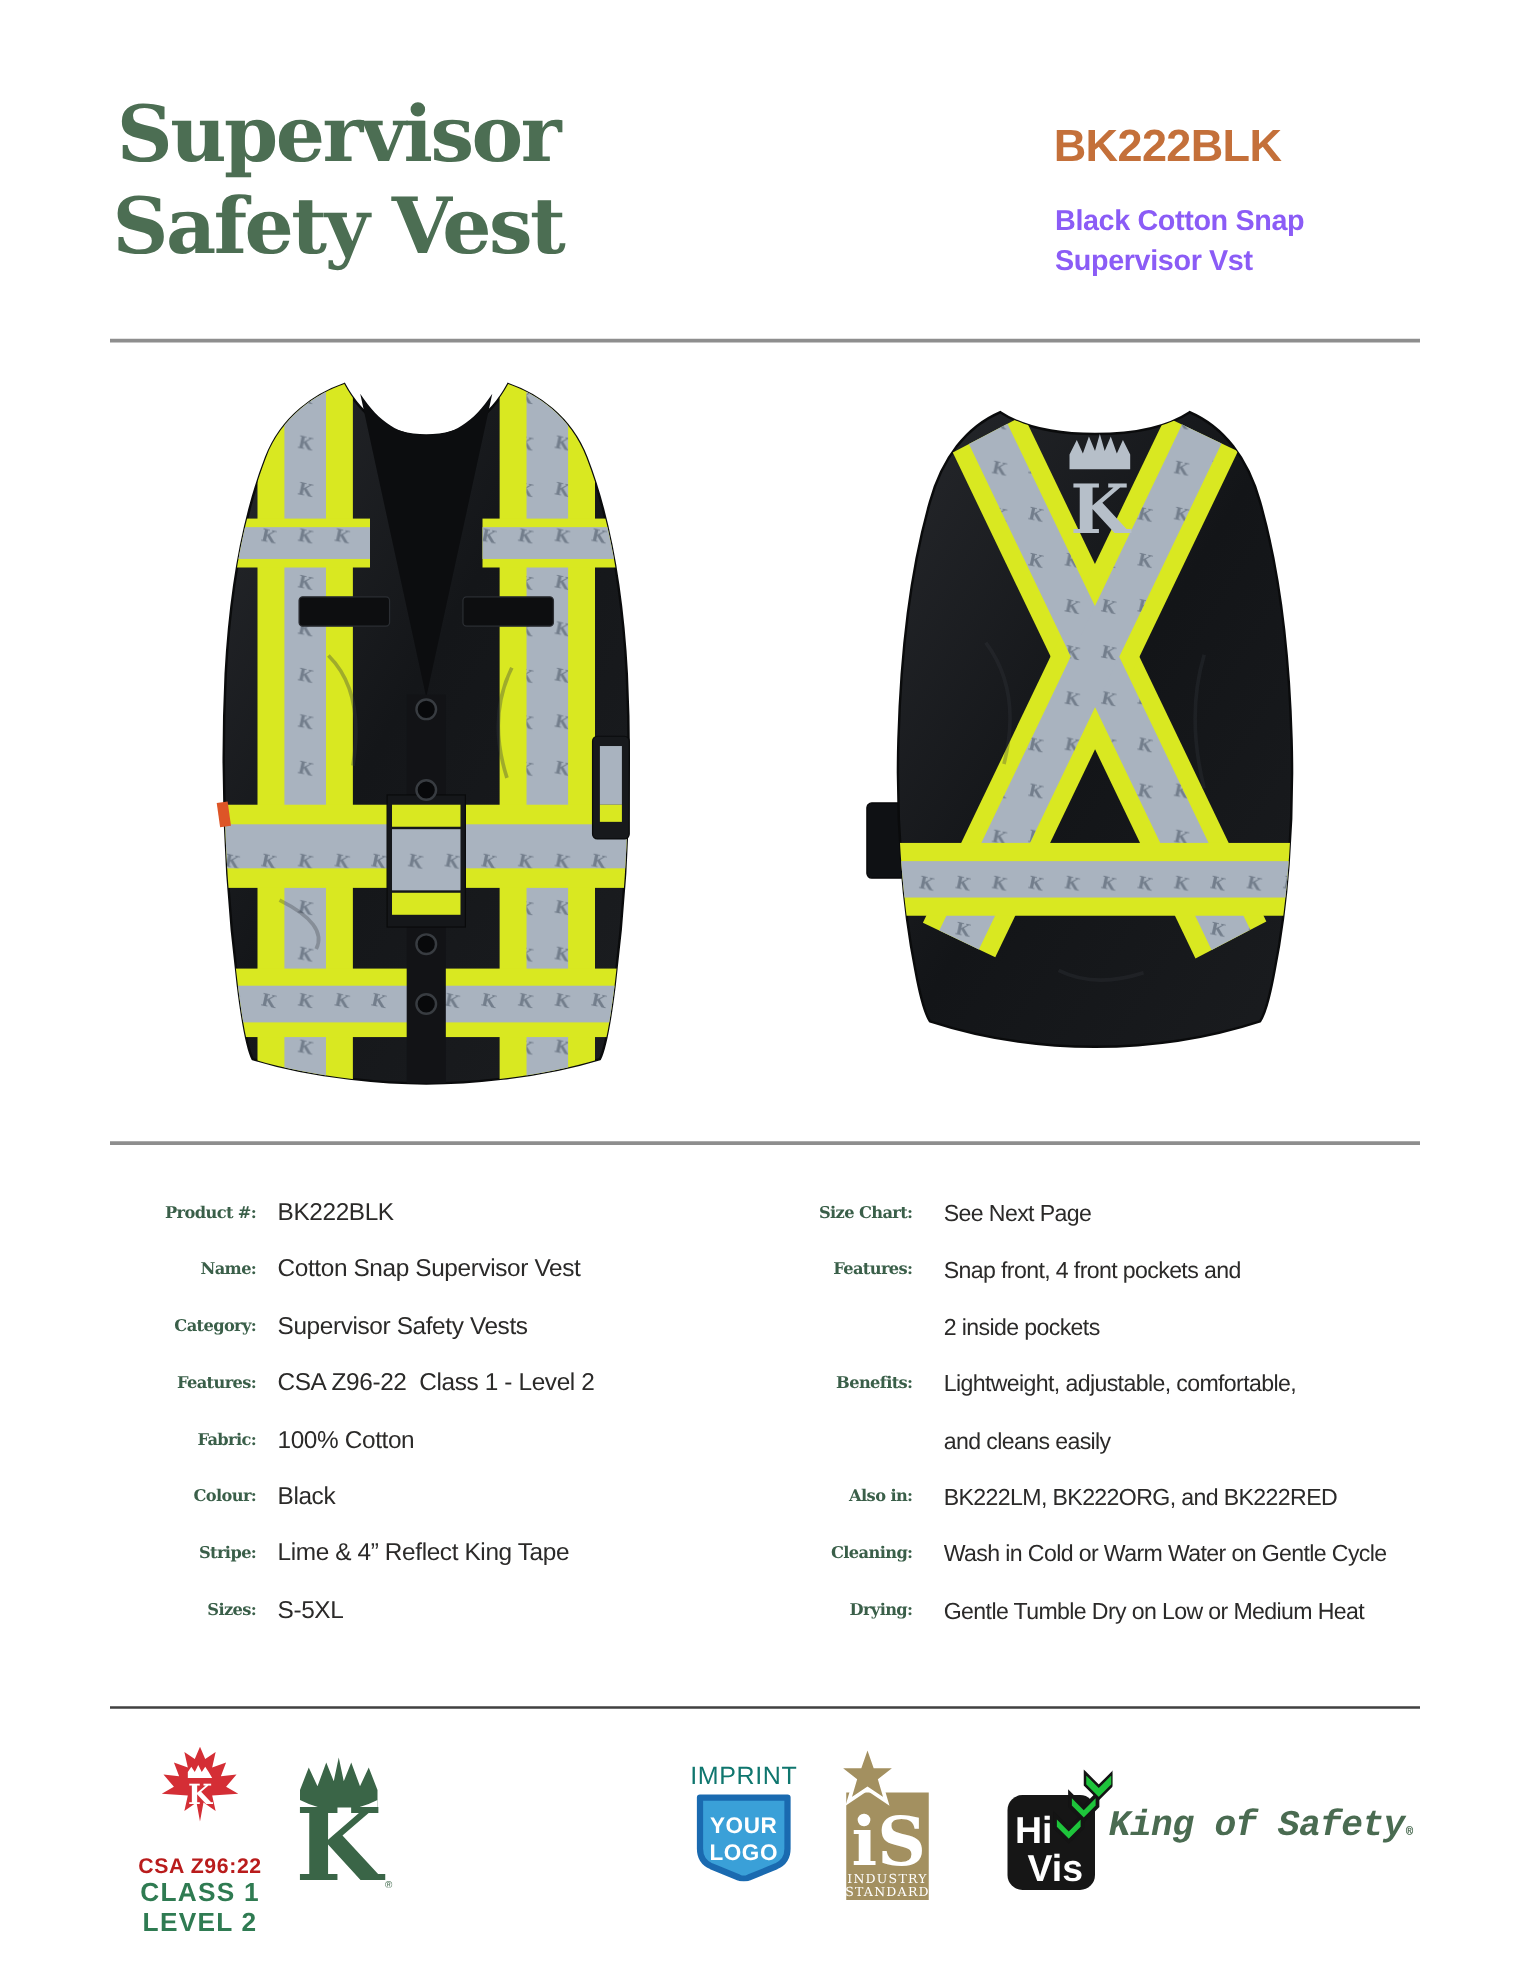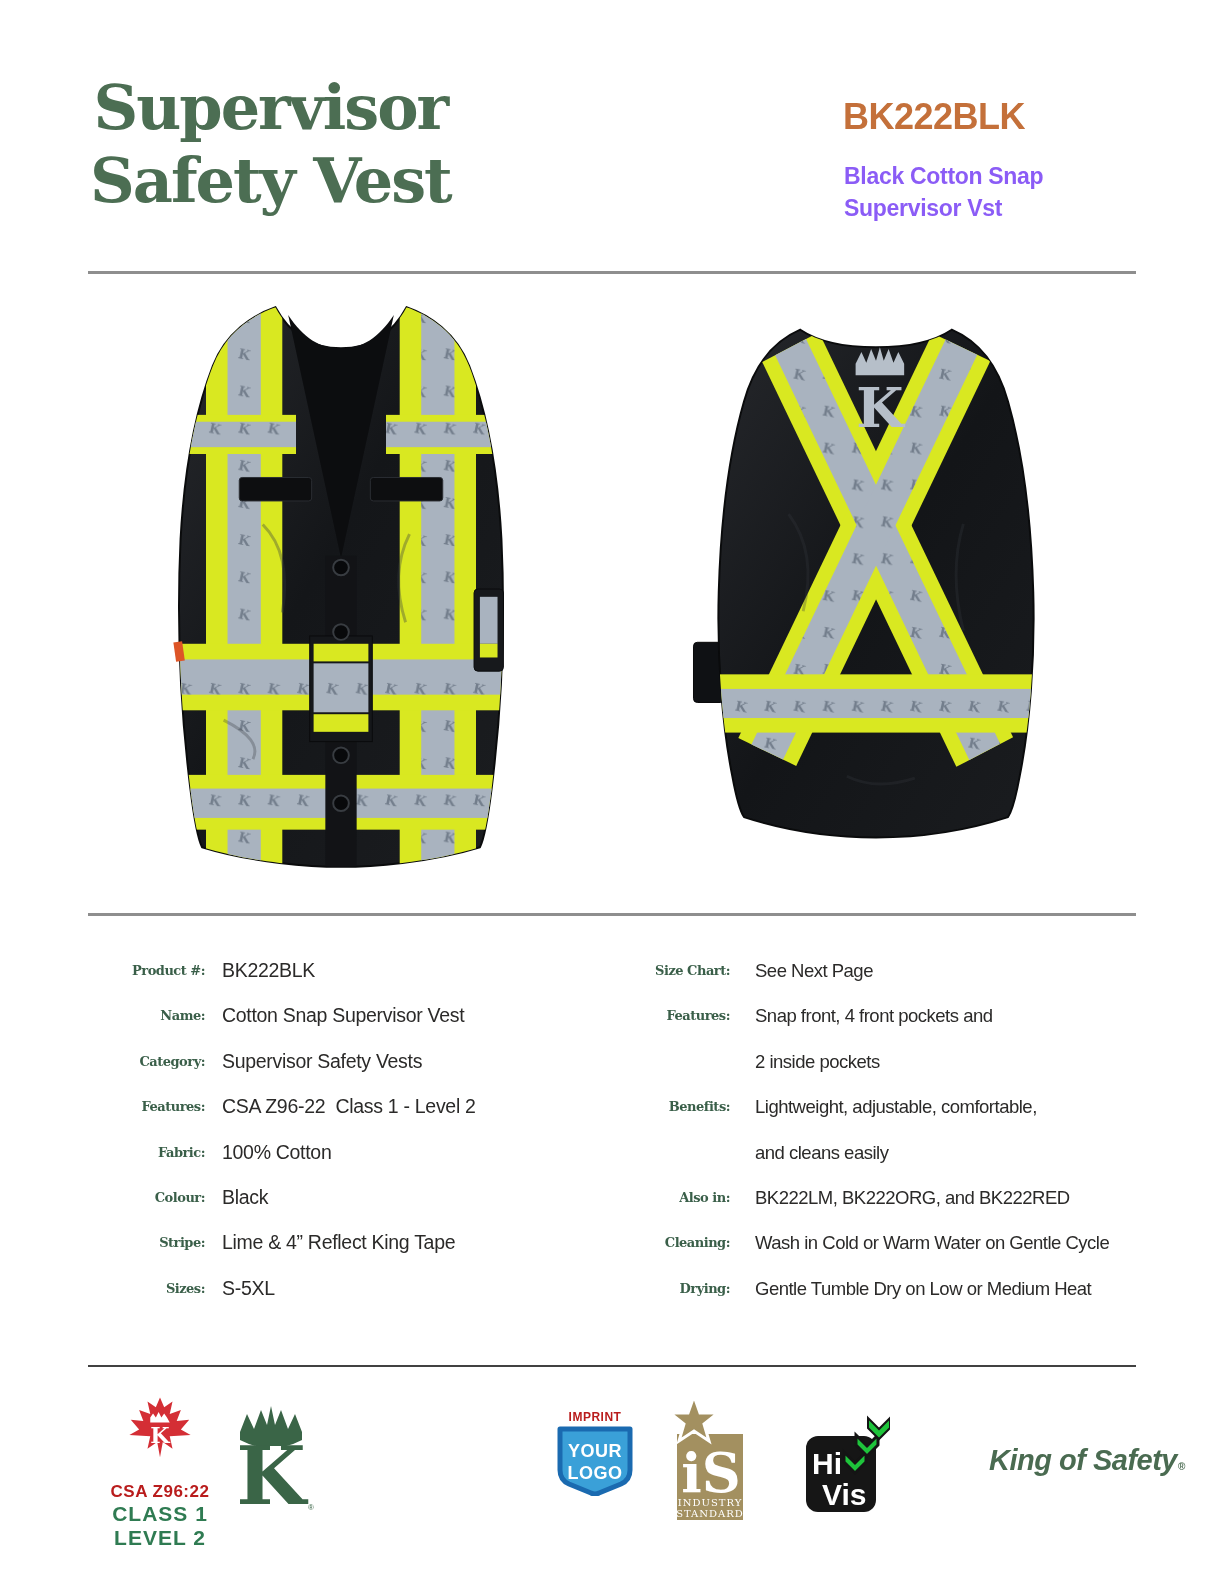--- a/index.html
+++ b/index.html
@@ -68,28 +68,28 @@
     padding:0 12px; font-family:"DejaVu Serif", serif; font-weight:bold; font-size:25px;
   }
   .rk-right {
     background:#141414; color:#ffffff; display:flex; align-items:flex-end;
     padding:0 12px 6px 12px; font-family:"DejaVu Serif", serif; font-weight:bold; font-size:25px;
     position:relative;
   }
   .rk-crown { position:absolute; top:5px; left:11px; }
 
   .imprint { position:absolute; left:552px; top:1410px; width:86px; text-align:center; }
-  .imprint-top { font-size:12px; font-weight:bold; color:#b91c1c; letter-spacing:0.5px; margin-bottom:2px; }
+  .imprint-top { font-size:20px; font-weight:normal; color:#0f766e; letter-spacing:0.5px; margin-bottom:2px; }
 
   .is-logo { position:absolute; left:667px; top:1394px; }
   .hivis   { position:absolute; left:798px; top:1408px; }
 
   .tagline {
-    position:absolute; left:989px; top:1444px;
-    font-family:Liberation Sans, sans-serif; font-style:italic; font-weight:bold;
+    position:absolute; left:887px; top:1444px;
+    font-family:Liberation Mono, monospace; font-style:italic; font-weight:bold;
     font-size:29px; color:#4a6b51; letter-spacing:-0.5px;
   }
   .tagline .reg { font-size:10px; font-style:normal; margin-left:1px; color:#4a6b51; }
 </style>
 </head>
 <body>
 
 <div class="page">
 
   <h1 class="title"><span>Supervisor</span><br><span>Safety Vest</span></h1>

